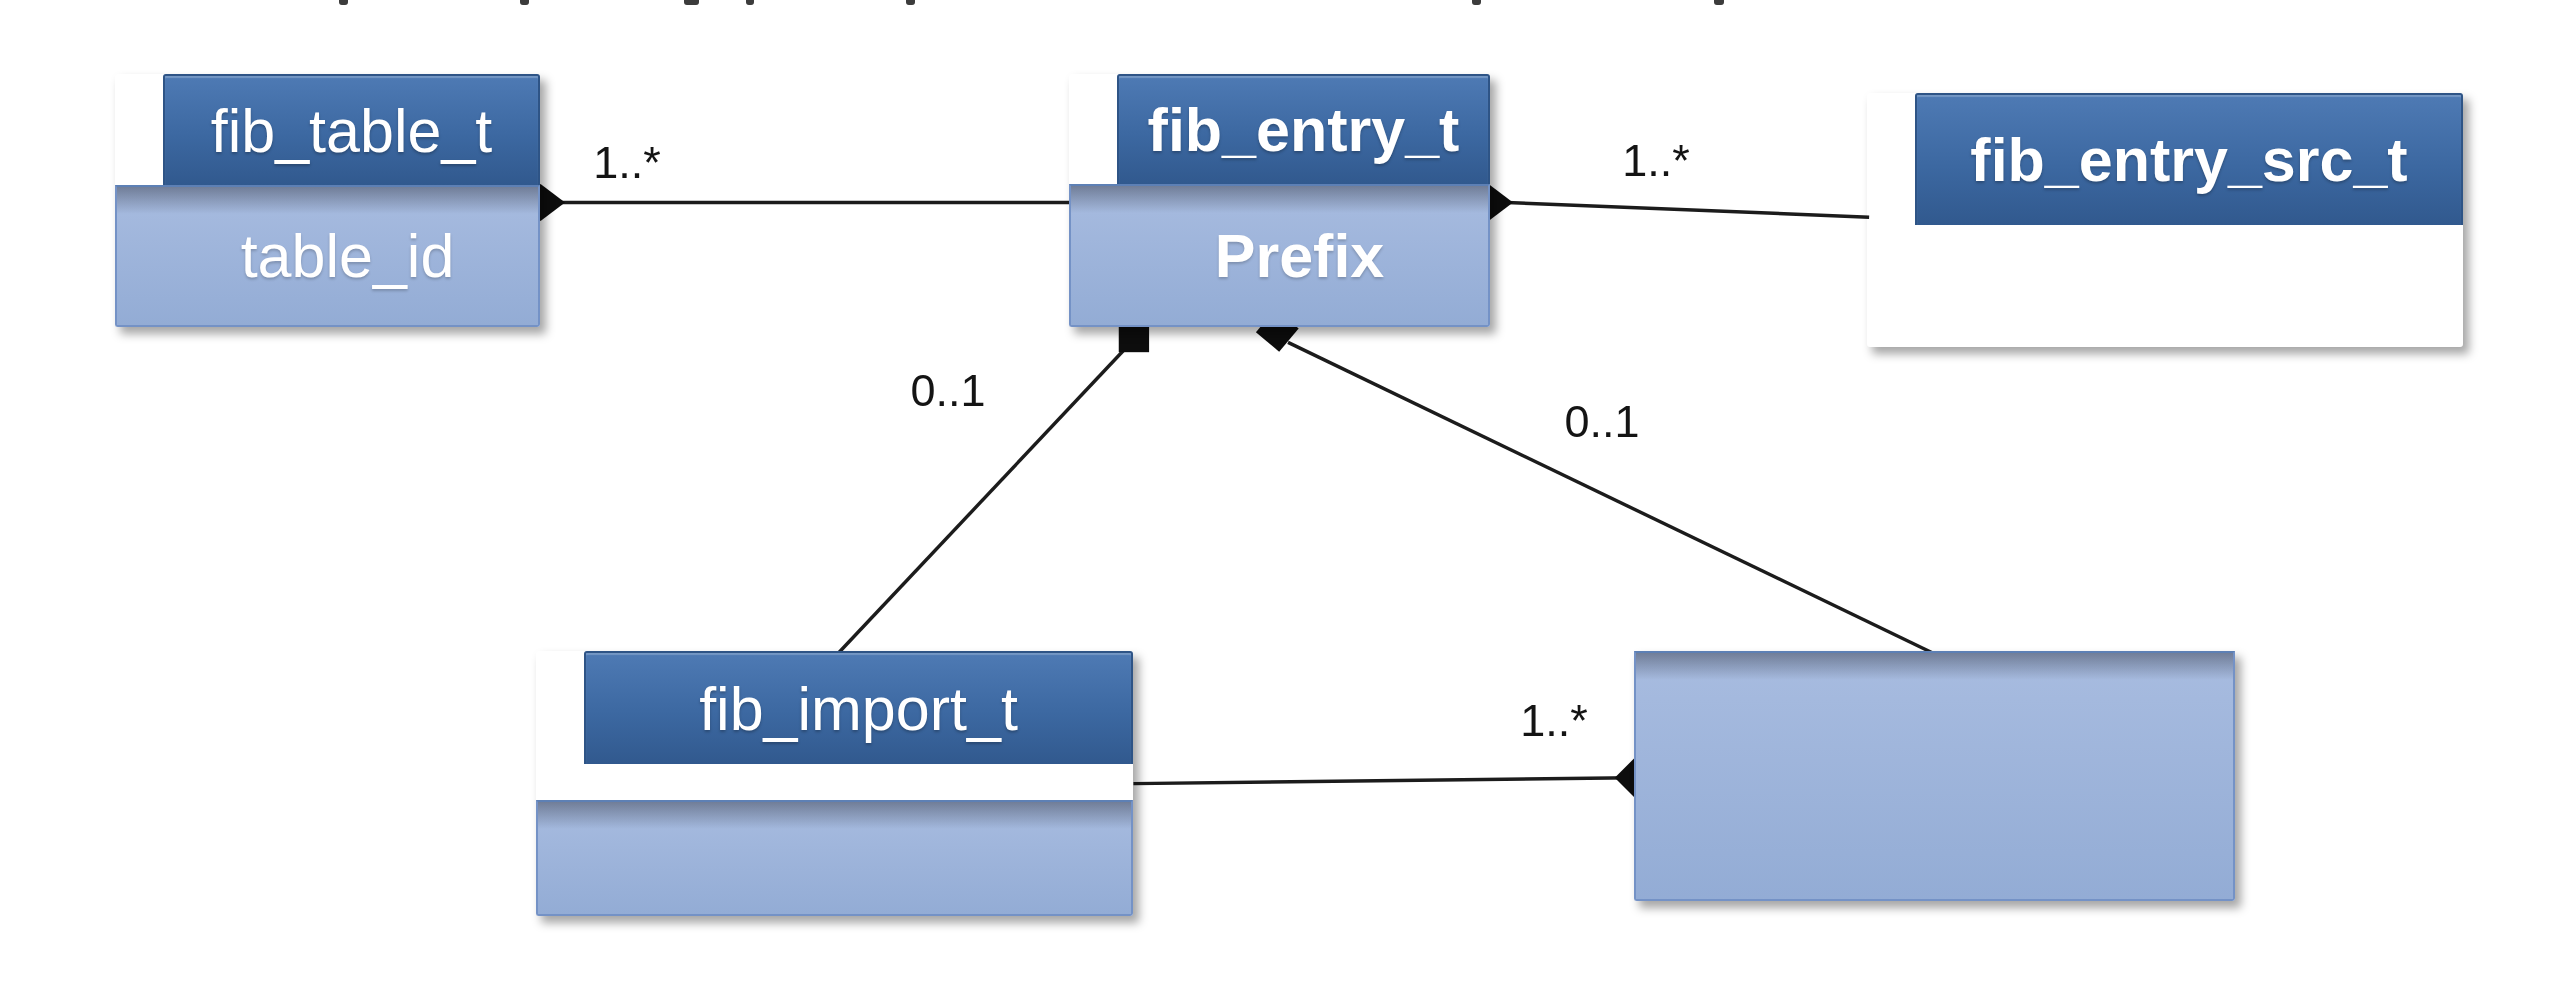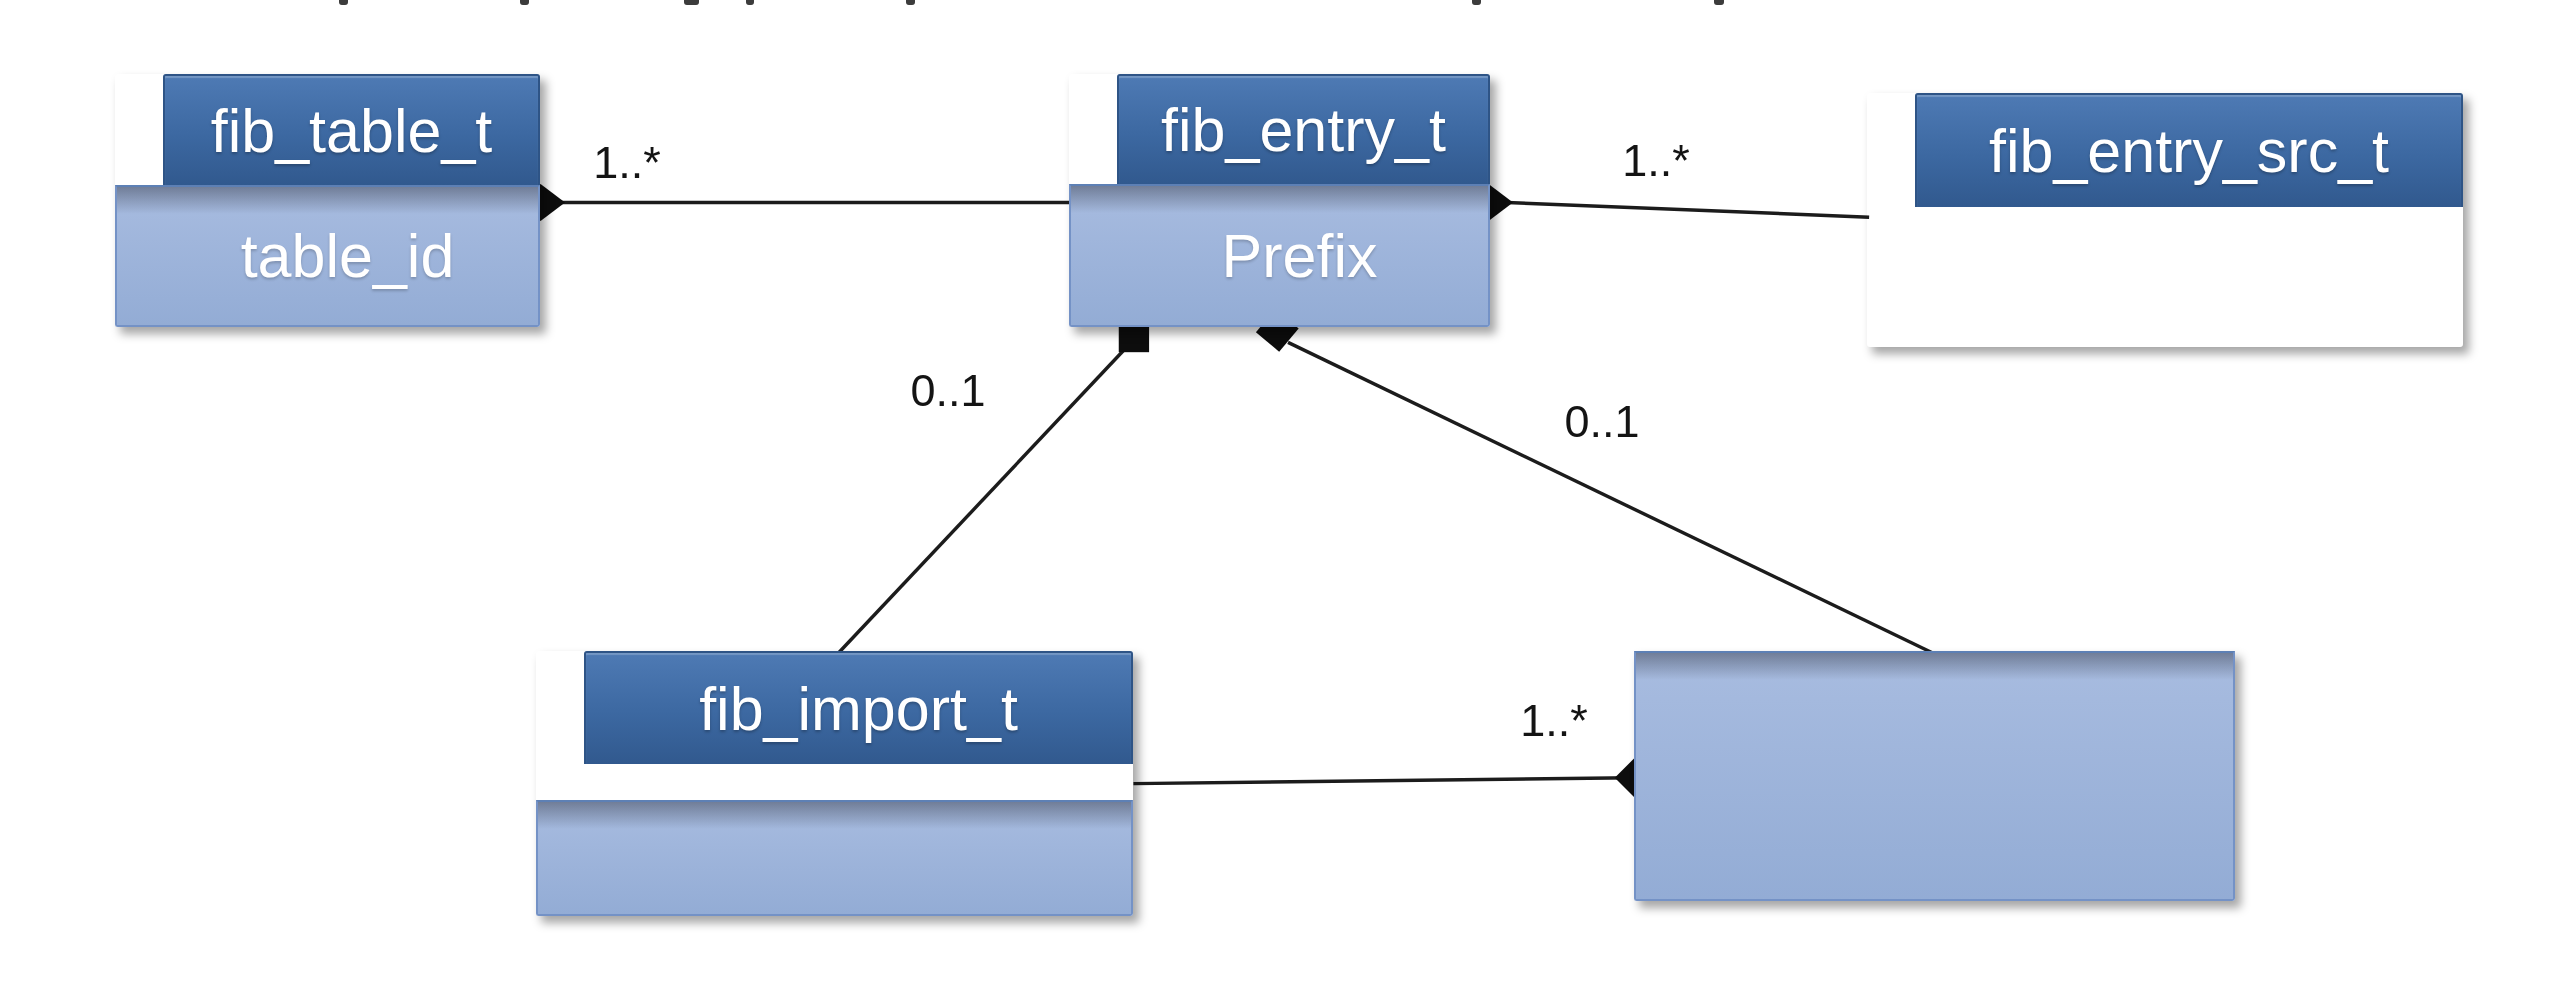--- a/index.html
+++ b/index.html
@@ -121,27 +121,27 @@
 
     <line x1="1158" y1="801" x2="1668" y2="795"></line>
     <polygon points="1650,795 1672,773 1694,795 1672,817"></polygon>
   </svg>
 
   <div class="entity" style="left:115px; top:74px; width:425px; height:253px;">
     <div class="e-header" style="height:111px;">fib_table_t</div>
     <div class="e-body">table_id</div>
   </div>
 
-  <div class="entity" style="left:1069px; top:74px; width:421px; height:253px;">
+  <div class="entity" style="left:1069px; top:74px; width:421px; height:253px;font-weight:bold;">
     <div class="e-header" style="height:110px;">fib_entry_t</div>
     <div class="e-body">Prefix</div>
   </div>
 
   <div class="entity" style="left:1867px; top:93px; width:596px; height:254px;">
-    <div class="e-header" style="height:114px;">fib_entry_src_t</div>
+    <div class="e-header" style="height:132px;font-weight:bold;">fib_entry_src_t</div>
   </div>
 
   <div class="entity" style="left:536px; top:651px; width:597px; height:265px;gap:36px;">
     <div class="e-header" style="height:113px;">fib_import_t</div>
     <div class="e-body"></div>
   </div>
 
   <div class="entity" style="left:1634px; top:651px; width:601px; height:250px;">
     <div class="e-body"></div>
   </div>

